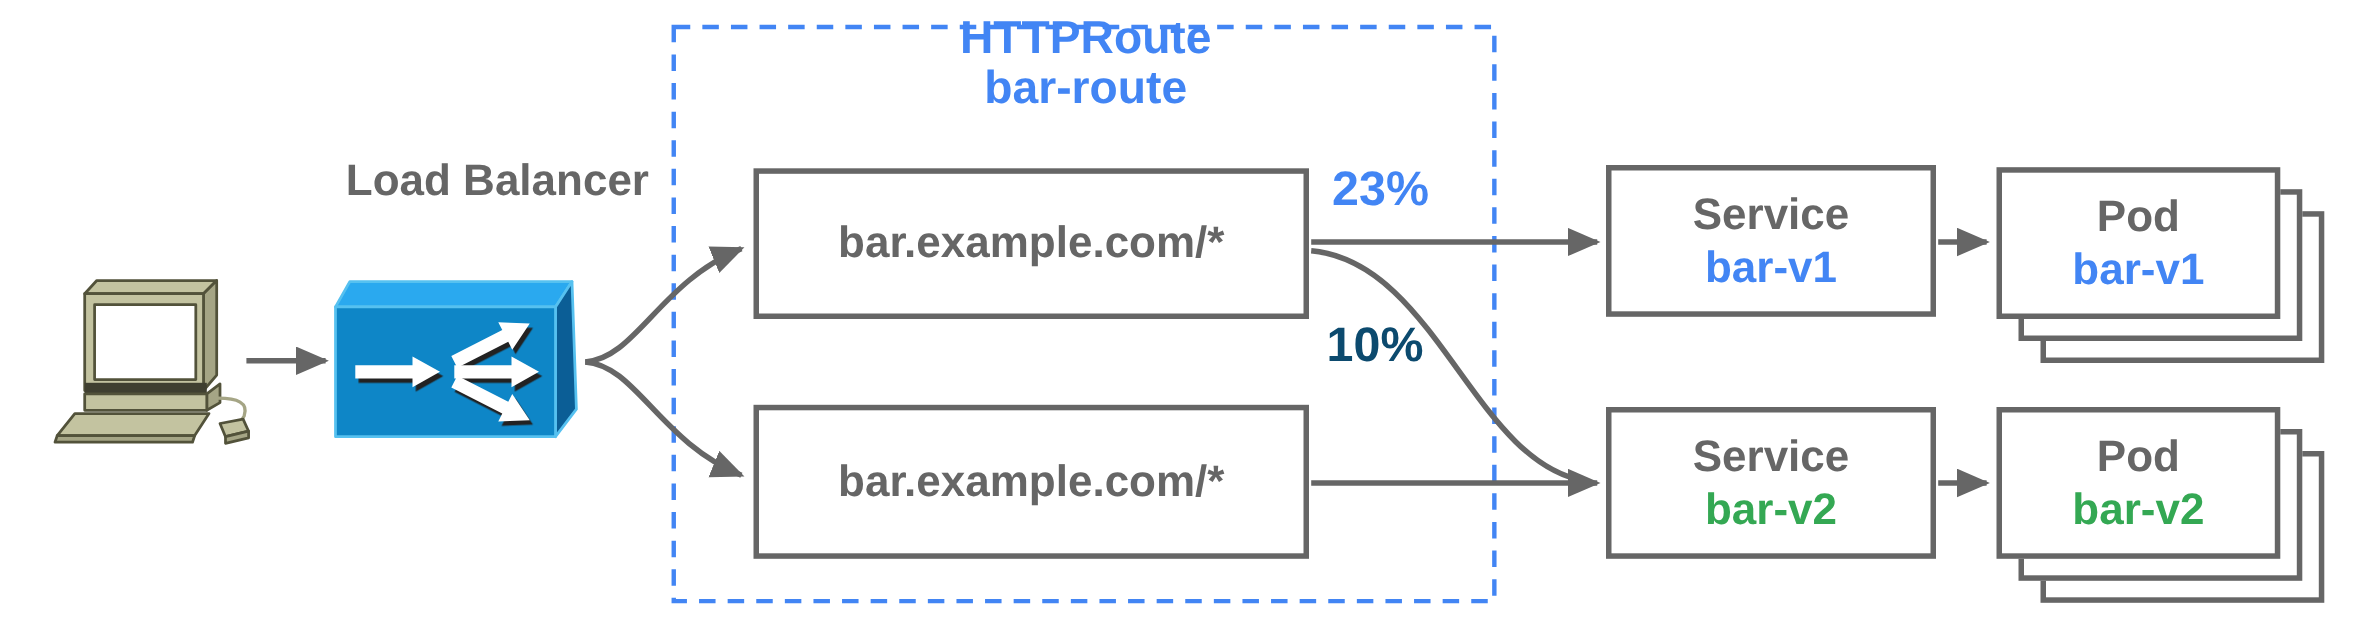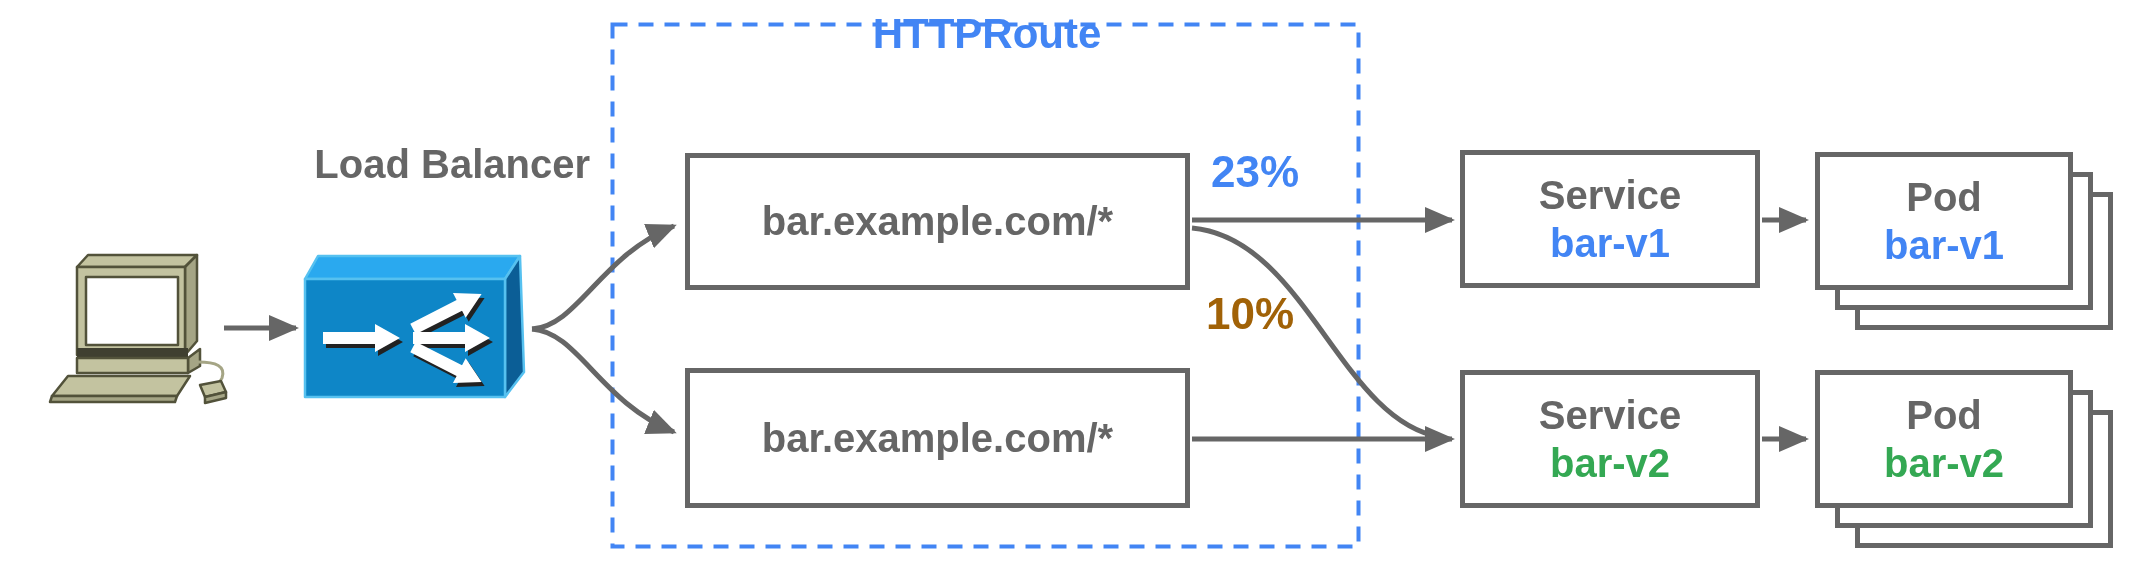--- a/index.html
+++ b/index.html
@@ -94,31 +94,32 @@
         <use href="#lbarrow" transform="translate(413,329) rotate(-27)"></use>
         <use href="#lbarrow" transform="translate(413,347) rotate(27)"></use>
       </g>
     </g>
   </svg>
 
   <div class="lbl lb-label">Load Balancer</div>
 
   <div class="route-title">
     <div style="color: rgb(66, 133, 244);">HTTPRoute</div>
+    <div style="color: rgb(66, 133, 244);">bar-route</div>
   </div>
 
   <div class="node route-box-1">
     <div>bar.example.com/*</div>
   </div>
   <div class="node route-box-2">
     <div>bar.example.com/*</div>
   </div>
 
   <div class="pct pct-90" style="color: rgb(66, 133, 244);">23%</div>
-  <div class="pct pct-10" style="color: #a16207;">10%</div>
+  <div class="pct pct-10" style="color: #0c4a6e;">10%</div>
 
   <div class="node service-1">
     <div>Service</div>
     <div style="color: rgb(66, 133, 244);">bar-v1</div>
   </div>
   <div class="node service-2">
     <div>Service</div>
     <div style="color: rgb(52, 168, 83);">bar-v2</div>
   </div>
 

